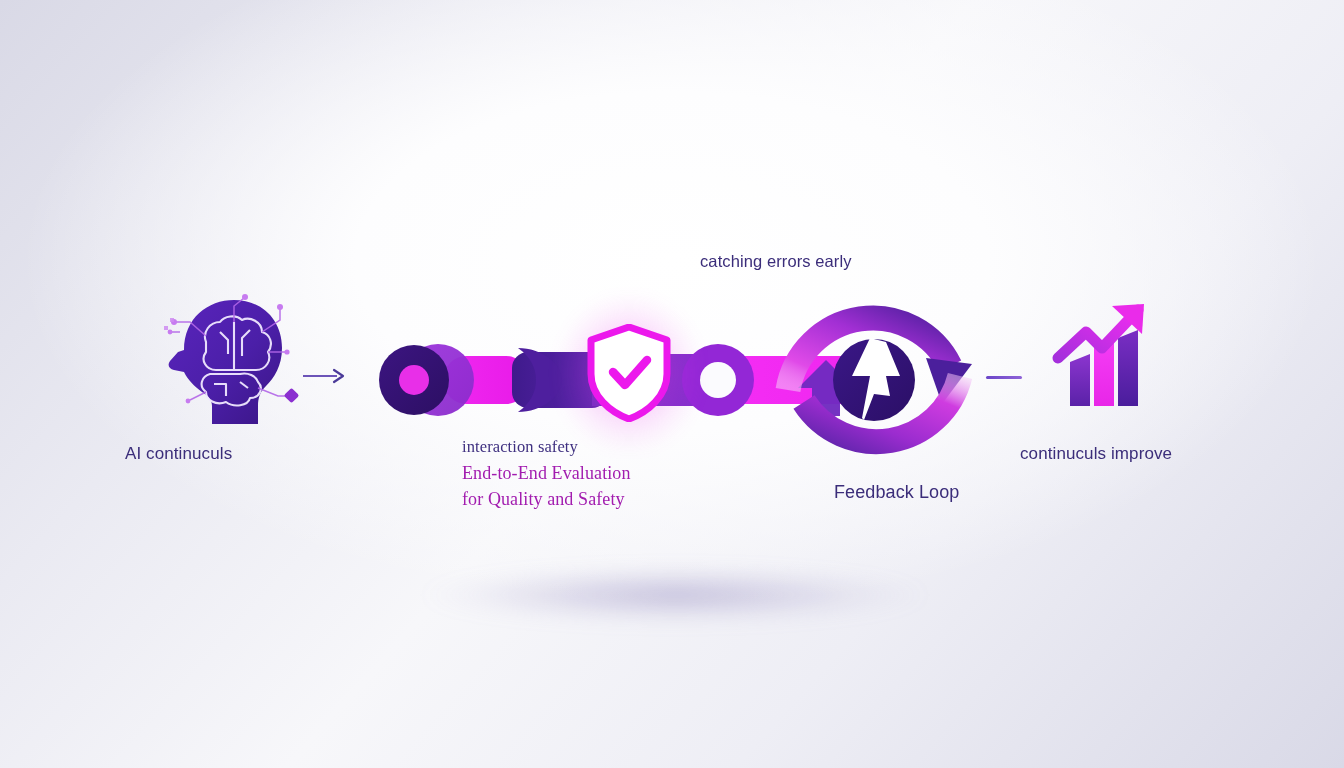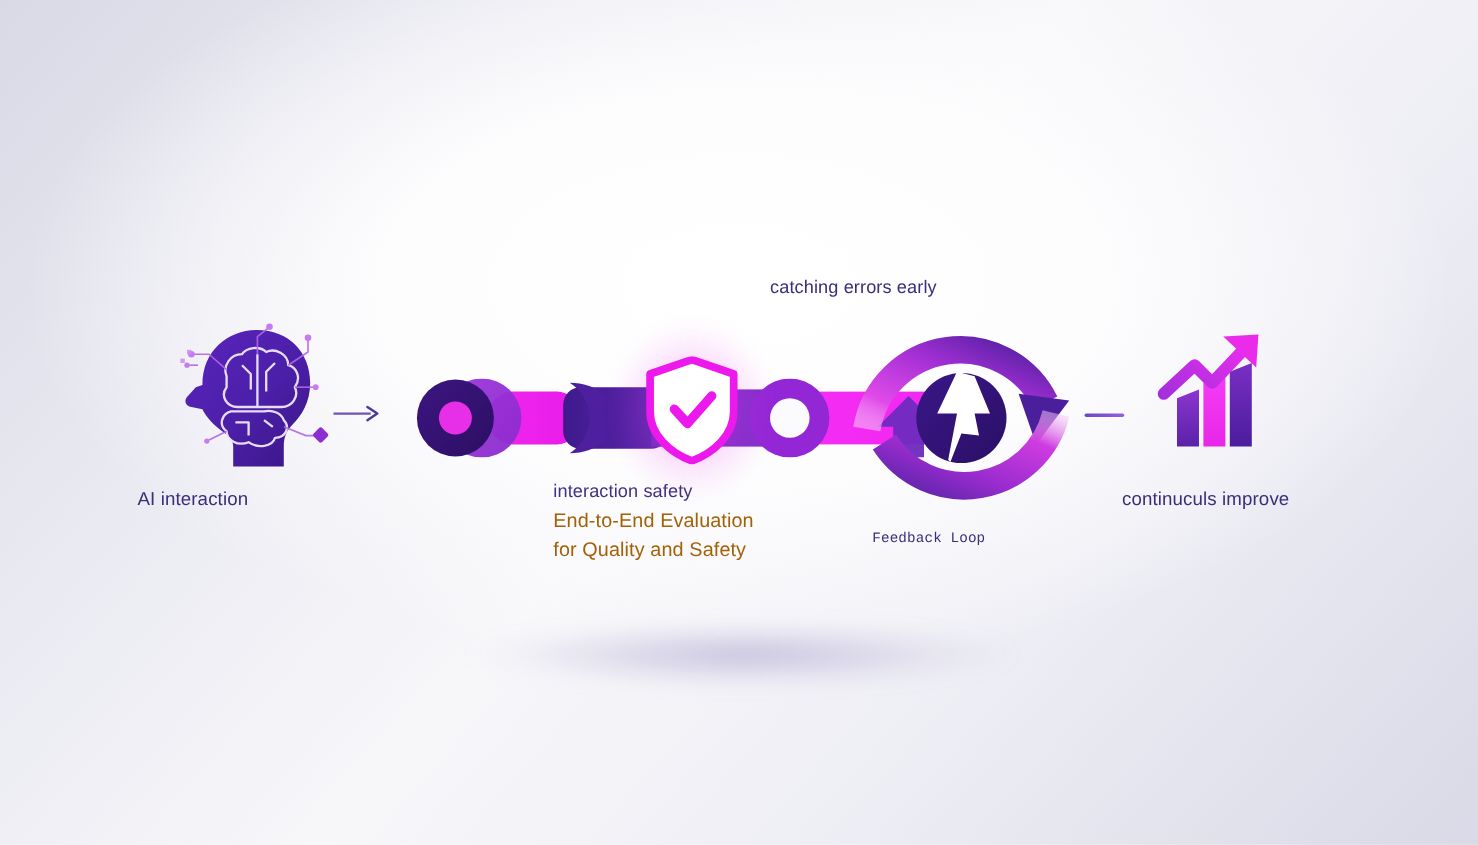--- a/index.html
+++ b/index.html
@@ -42,28 +42,28 @@
 
   
   .shield-wrap{ left:586px; top:324px; width:86px; height:98px; z-index:7; }
   .shield-glow{
     position:absolute; left:556px; top:294px; width:146px; height:158px;
     background: radial-gradient(ellipse at 50% 50%,
       rgba(236,64,236,0.42) 0%, rgba(236,64,236,0.20) 34%,
       rgba(236,64,236,0.07) 56%, rgba(236,64,236,0) 74%);
     filter: blur(6px); z-index:6;
   }
-  .cap-shield{ left:503px; top:434px; width:280px; z-index:9; }
+  .cap-shield{ left:462px; top:434px; width:280px; z-index:9;font-family:Liberation Serif, serif; }
   .cap-shield .l1{ font-size:16.5px; color:#3f3080; line-height:26px; }
-  .cap-shield .l2{ font-size:18px; color:#a16207; line-height:26px; }
+  .cap-shield .l2{ font-size:18px; color:#a21caf; line-height:26px; }
 
   
   .loop-wrap{ left:766px; top:272px; width:216px; height:216px; z-index:8; }
   .cap-catch{ left:700px; top:252px; width:300px; font-size:16.5px; }
-  .cap-loop{ left:793px; top:482px; width:200px; font-size:13px;font-family:Liberation Mono, monospace; }
+  .cap-loop{ left:834px; top:482px; width:200px; font-size:18px; }
 
   
   .conn-right{ left:986px; top:376px; width:36px; height:3px;
     background:linear-gradient(90deg,#6b46c8,#8f63d8); border-radius:2px; }
 
   
   .chart-wrap{ left:1046px; top:300px; width:120px; height:120px; }
   .cap-chart{ left:1020px; top:444px; width:200px; font-size:17px; }
 </style>
 </head>
@@ -123,21 +123,21 @@
         <circle cx="20" cy="44" r="2.4"></circle>
           <circle cx="38" cy="113" r="2.4"></circle>
       </g>
       <rect x="136" y="102" width="11" height="11" rx="2" fill="#8b2fd0" transform="rotate(45 141.5 107.5)"></rect>
       <g fill="#cf8cf2" opacity=".85">
         <rect x="14" y="38" width="4" height="4"></rect>
           <rect x="20" y="30" width="4" height="4"></rect>
       </g>
     </svg>
   </div>
-  <div class="caption cap-ai">AI interaction</div>
+  <div class="caption cap-ai">AI continuculs</div>
 
   <div class="node arrow-left">
     <svg width="42" height="16" viewBox="0 0 42 16">
       <line x1="0" y1="8" x2="34" y2="8" stroke="#6c54b8" stroke-width="2"></line>
       <path d="M31 2 L40 8 L31 14" fill="none" stroke="#4b3a99" stroke-width="2.2" stroke-linecap="round" stroke-linejoin="round"></path>
     </svg>
   </div>
 
   <div class="node pipeline">
     <svg width="540" height="72" viewBox="0 0 540 72">

